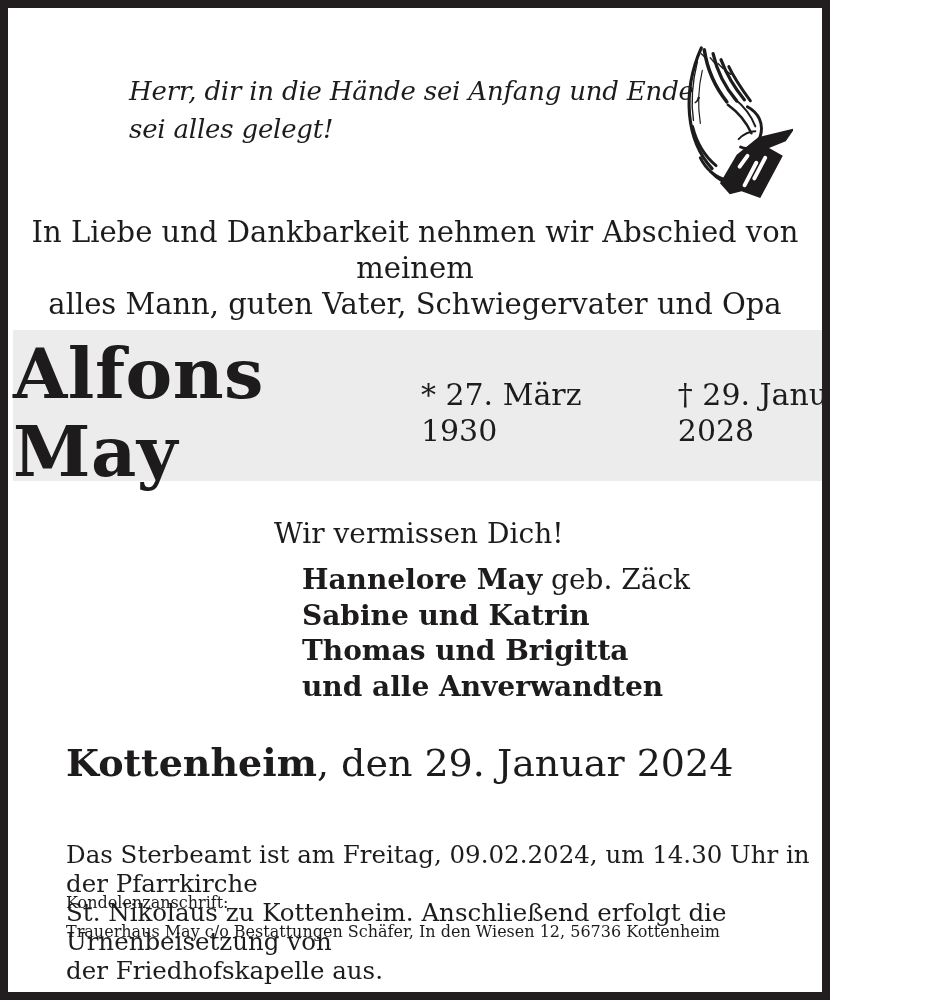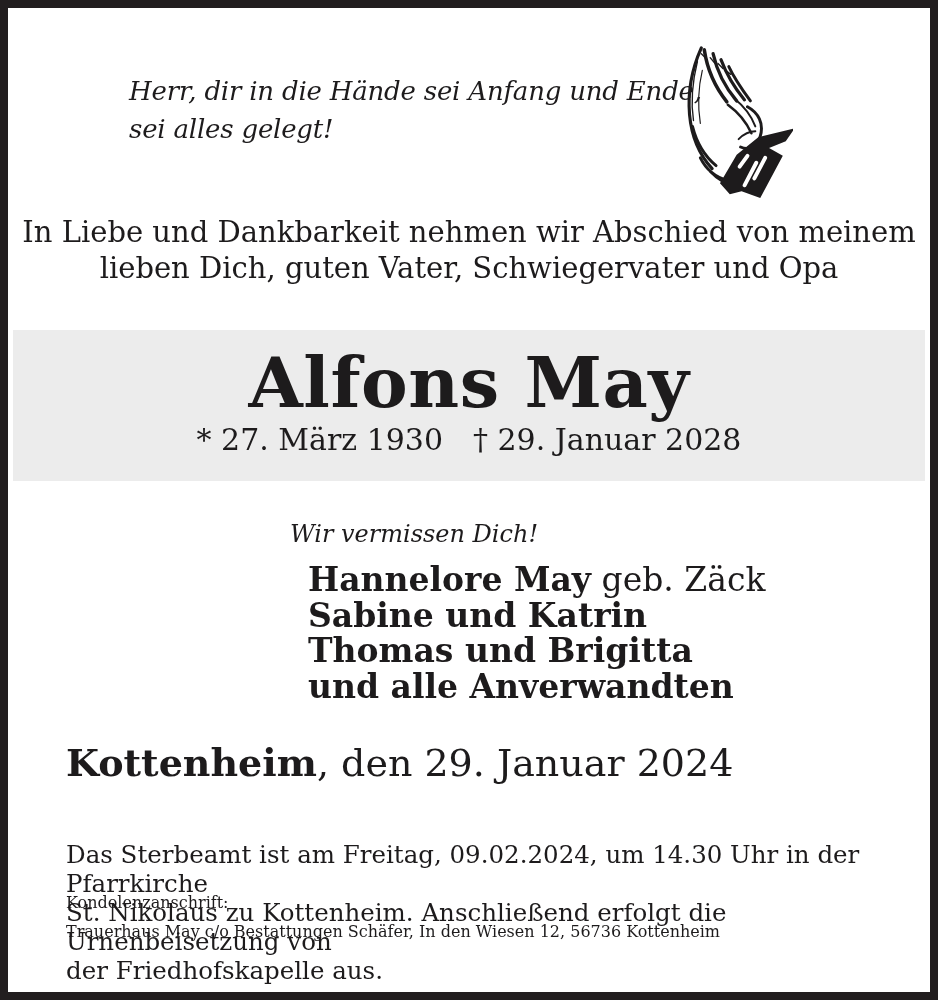--- a/index.html
+++ b/index.html
@@ -1,18 +1,18 @@
 <!DOCTYPE html>
 <html><head>
 <meta charset="utf-8">
 <style>
   html,body{margin:0;padding:0;background:#fff;}
   .page{
     position:relative;
-    width:938px;height:1000px;
+    width:830px;height:1000px;
     background:#fff;
     font-family:"DejaVu Serif","Liberation Serif",serif;
     color:#1d1b1c;
     overflow:hidden;
   }
   .frame{
     position:absolute;inset:0;
     border:8px solid #221e1f;
     box-sizing:border-box;
     pointer-events:none;
@@ -33,40 +33,40 @@
   .intro{
     position:absolute;left:0;top:206px;width:100%;
     text-align:center;
     font-size:29px;line-height:36px;
     white-space:pre-line;
   }
   .band{
     position:absolute;left:5px;top:322px;
     width:912px;height:151px;
     background:#ececec;
-    display:flex;flex-direction:column;align-items:center;
+    display:flex;flex-direction:row;align-items:center;
     padding-top:14px;box-sizing:border-box;
   }
   .deceased-name{
     font-size:70px;line-height:78px;
     font-weight:bold;
     letter-spacing:0.5px;
   }
   .dates{
     font-size:30px;line-height:36px;
     display:flex;
   }
   .dates .death{margin-left:30px;}
   .farewell{
-    position:absolute;left:282px;top:509px;
-    font-size:24px;line-height:34px;font-style:italic;
+    position:absolute;left:266px;top:509px;
+    font-size:28px;line-height:34px;
   }
   .mourners{
-    position:absolute;left:300px;top:554px;
-    font-size:33px;line-height:35.5px;
+    position:absolute;left:294px;top:554px;
+    font-size:28px;line-height:35.5px;
     font-weight:bold;
   }
   .mourners .normal{font-weight:normal;}
   .place-date{
     position:absolute;left:58px;top:738px;
     font-size:38px;line-height:34px;
   }
   .place-date .place{font-weight:bold;}
   .service{
     position:absolute;left:58px;top:832px;
@@ -118,21 +118,21 @@
 
       <path d="M76,146 L93,117 L115,99 L152,90 L143,103 L126,110 L140,118 L117,161 L98,154 L86,157 Z" fill="#1d1b1c" stroke="none"></path>
       <g stroke="#ffffff" stroke-width="4" fill="none" stroke-linecap="round">
         <path d="M101,148 L113,125"></path>
         <path d="M111,141 L122,120"></path>
         <path d="M96,129 L104,118"></path>
       </g>
     </svg>
 
     <div class="intro">In Liebe und Dankbarkeit nehmen wir Abschied von meinem
-lieben Dich, guten Vater, Schwiegervater und Opa</div>
+alles Mann, guten Vater, Schwiegervater und Opa</div>
 
     <div class="band">
       <div class="deceased-name">Alfons May</div>
       <div class="dates">
         <span class="birth">* 27. März 1930</span>
         <span class="death">† 29. Januar 2028</span>
       </div>
     </div>
 
     <div class="farewell">Wir vermissen Dich!</div>

